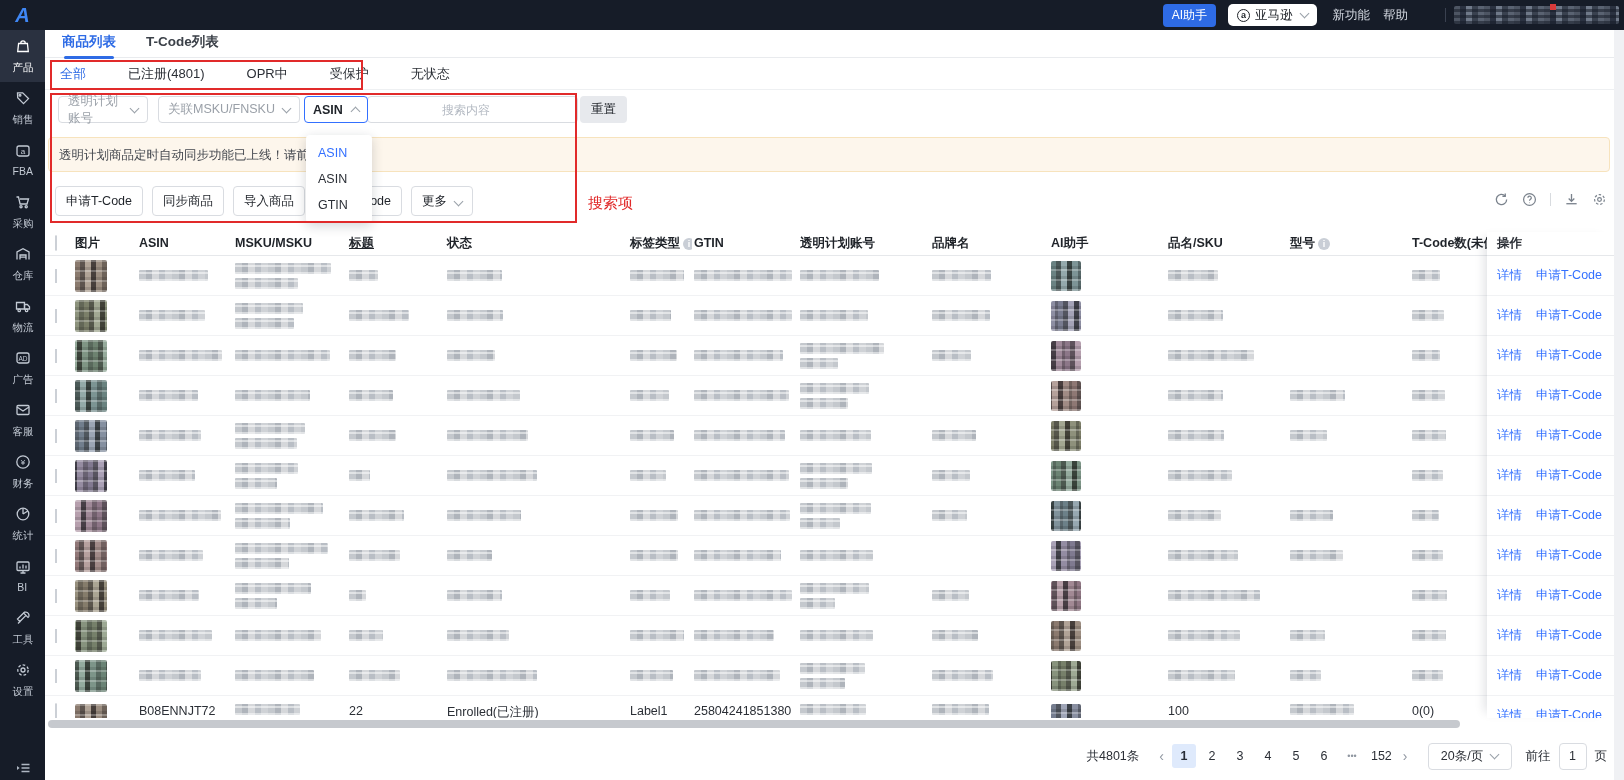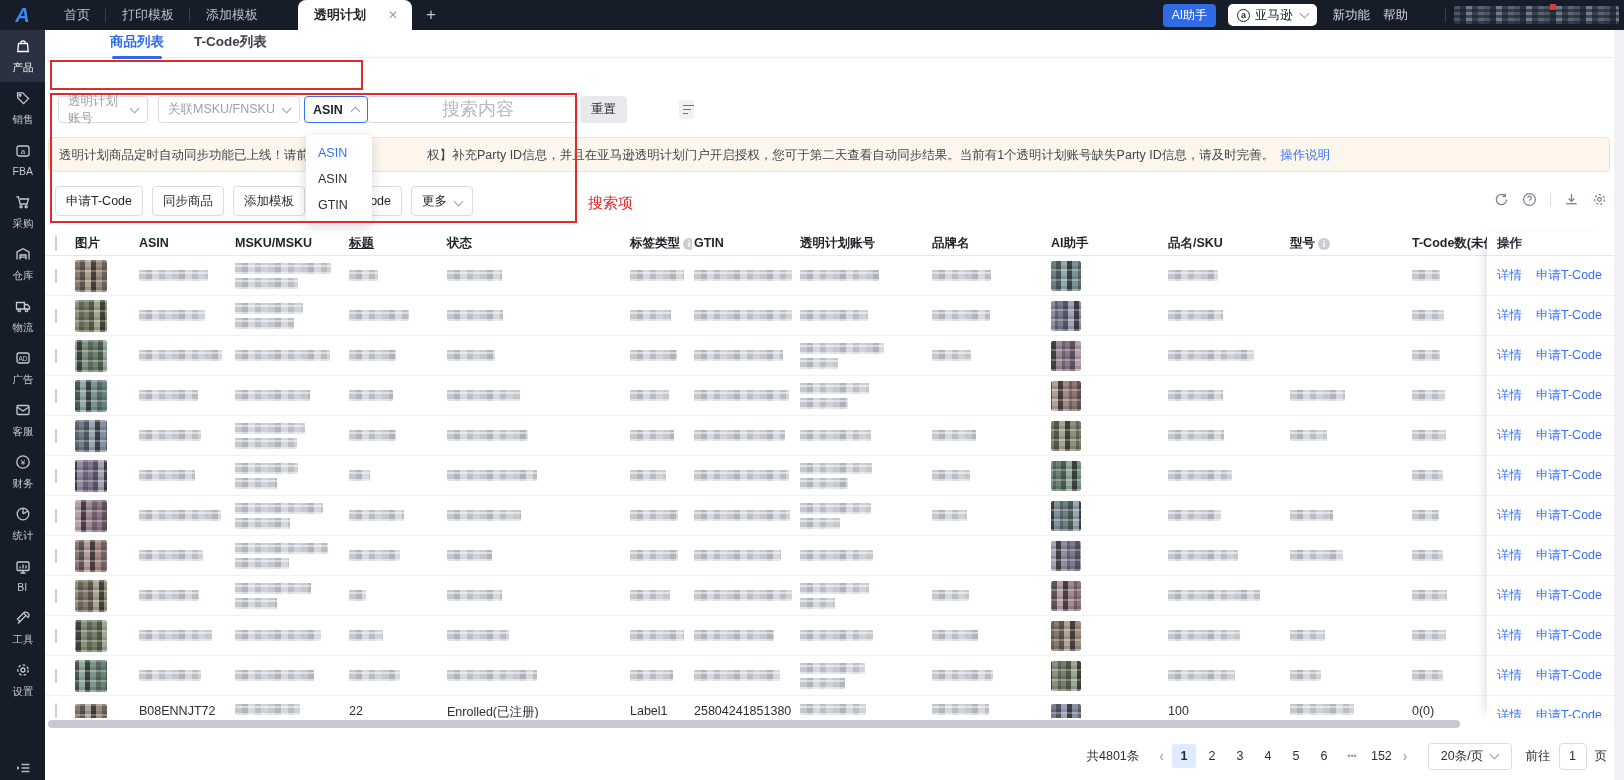--- a/index.html
+++ b/index.html
@@ -37,35 +37,35 @@
   .side-item svg { width:16px; height:16px; stroke:#c3cad4; }
   .side-item .lbl { font-size:11px; margin-top:3px; transform:scale(.95); white-space:nowrap; }
   .side-item.active { background:#2a3140; color:#fff; }
   .side-item.active svg { stroke:#fff; }
   .side-bottom { position:absolute; bottom:4px; left:0; width:45px; display:flex; justify-content:center; color:#aeb6c2; }
 
   
   .main { position:absolute; left:45px; top:30px; width:1579px; height:750px; background:#fff; }
   .ptabs { position:absolute; left:0; top:0; width:100%; height:28px; border-bottom:1px solid #e9ebee; display:flex; align-items:center; padding-left:15px; }
   .ptab { margin-right:26px; font-size:13.5px; color:#3b4048; padding:4px 2px 7px; cursor:pointer; position:relative; font-weight:700; }
-  .ptab.active { color:#2e6be5;margin-left:48px; }
+  .ptab.active { color:#2e6be5; }
   .ptab.active::after { content:""; position:absolute; left:4px; right:4px; bottom:-1px; height:3px; background:#2e6be5; border-radius:2px; }
 
   
   .stabs { position:absolute; left:0; top:28px; width:100%; height:32px; border-bottom:1px solid #eef0f2; display:flex; align-items:center; padding-left:15px; }
   .stab { margin-right:42px; font-size:13px; color:#2b2f36; cursor:pointer; white-space:nowrap; }
   .stab.active { color:#2e6be5; }
 
   
   .sel-box { position:absolute; height:27px; border:1px solid #d9dce1; border-radius:4px; background:#fff; display:flex; align-items:center; padding:0 9px; color:#9aa0a8; font-size:12.5px; cursor:pointer; }
   .sel-box .grow { flex:1; }
   .chev { width:7px; height:7px; border-right:1.4px solid #99a0a8; border-bottom:1.4px solid #99a0a8; transform:rotate(45deg); margin-left:8px; margin-top:-3px; flex:none;}
   .chev.up { transform:rotate(-135deg); margin-top:4px; }
   .search-input { position:absolute; left:322px; top:66px; width:211px; height:27px; border:1px solid #d9dce1; border-radius:4px; background:#fff; display:flex; align-items:center; }
-  .search-input input { border:none; outline:none; flex:1; font-size:18px; color:#2b2f36; padding:0 8px 0 74px; background:transparent; font-family:Liberation Serif, serif;}
+  .search-input input { border:none; outline:none; flex:1; font-size:12px; color:#2b2f36; padding:0 8px 0 74px; background:transparent; font-family:Liberation Sans, sans-serif;}
   .search-input input::placeholder { color:#b3b9c2; }
   .type-sel { position:absolute; left:259px; top:66px; width:64px; height:27px; border:1px solid #3370ff; border-radius:4px; background:#fff; display:flex; align-items:center; padding:0 8px; font-weight:700; color:#1f2329; font-size:12.5px; z-index:2; cursor:pointer;}
   .mini-btn { width:20px; height:19px; background:#eef0f3; border-radius:3px; margin:0 4px 0 6px; display:flex; flex-direction:column; justify-content:center; align-items:flex-start; padding-left:4px; gap:2.5px; cursor:pointer;}
   .mini-btn i { display:block; height:1.5px; background:#6e7680; }
   .reset-btn { position:absolute; left:535px; top:66px; height:27px; padding:0 11px; background:#e7e9ed; border-radius:4px; line-height:27px; color:#1f2329; font-size:12.5px; cursor:pointer; }
 
   
   .dropdown { position:absolute; left:261px; top:105px; width:66px; background:#fff; border-radius:4px;
     box-shadow:0 3px 12px rgba(15,25,40,.18); z-index:50; padding:5px 0; }
   .dd-item { height:26px; line-height:26px; padding-left:12px; font-size:12.5px; color:#2b2f36; cursor:pointer; }
@@ -132,27 +132,20 @@
 
   .right-strip { position:absolute; right:0; top:30px; width:10px; height:750px; background:#f0f1f4; z-index:20; }
 </style>
 </head>
 <body>
 
 <div class="app">
 
   <div class="topbar">
     <div class="logo">A</div>
-    <div class="wtabs" id="wtabs">
-        <div class="wtab sep">首页</div>
-        <div class="wtab sep">打印模板</div>
-        <div class="wtab">添加模板</div>
-        <div class="wtab active">透明计划<span class="close">✕</span></div>
-        <span class="plus">+</span>
-      </div>
     <div class="tb-right">
       <div class="ai-btn">AI助手</div>
       <div class="mk-pill">
         <span class="mk-a">a</span>
         <span>亚马逊</span>
         <span class="chev"></span>
       </div>
       <span class="tb-link">新功能</span>
       <span class="tb-link">帮助</span>
       <span class="avatar"><span class="head"></span><span class="body"></span></span>
@@ -266,20 +259,27 @@
       </svg>
   </div>
 
   <div class="main">
 
     <div class="ptabs" id="ptabs">
         <div class="ptab active">商品列表</div>
         <div class="ptab">T-Code列表</div>
       </div>
 
+    <div class="stabs" id="stabs">
+        <div class="stab active">全部</div>
+        <div class="stab">已注册(4801)</div>
+        <div class="stab">OPR中</div>
+        <div class="stab">受保护</div>
+        <div class="stab">无状态</div>
+      </div>
 
     <div class="sel-box" style="left:13px; top:66px; width:90px;">
       <span class="grow">透明计划账号</span>
       <span class="chev"></span>
     </div>
     <div class="sel-box" style="left:113px; top:66px; width:142px;">
       <span class="grow">关联MSKU/FNSKU</span>
       <span class="chev"></span>
     </div>
     <div class="search-input">
@@ -295,27 +295,26 @@
         </span>
     </div>
     <div class="type-sel">
       <span style="flex:1">ASIN</span>
       <span class="chev up"></span>
     </div>
     <div class="reset-btn">重置</div>
 
     <div class="banner">
       <span class="seg seg1">透明计划商品定时自动同步功能已上线！请前往【设</span>
-      <span class="seg seg2"><span>权】补充Party ID信息，并且在亚马逊透明计划门户开启授权，您可于第二天查看自动同步结果。当前有1个透明计划账号缺失Party ID信息，请及时完善。</span><a href="#">操作说明</a></span>
     </div>
 
     <div class="actions" id="actions">
         <div class="act-btn">申请T-Code</div>
         <div class="act-btn">同步商品</div>
-        <div class="act-btn">添加模板</div>
+        <div class="act-btn">导入商品</div>
         <div class="act-btn">打印T-Code</div>
         <div class="act-btn">更多<span class="chev" style="display: inline-block;"></span></div>
       </div>
 
     <div class="tool-icons">
       <svg viewBox="0 0 16 16" fill="none" stroke-width="1.4">
           <path d="M13.5 8a5.5 5.5 0 11-1.6-3.9"></path>
           <path d="M12 1.5v3h-3"></path>
         </svg>
       <svg viewBox="0 0 16 16" fill="none" stroke-width="1.3">

